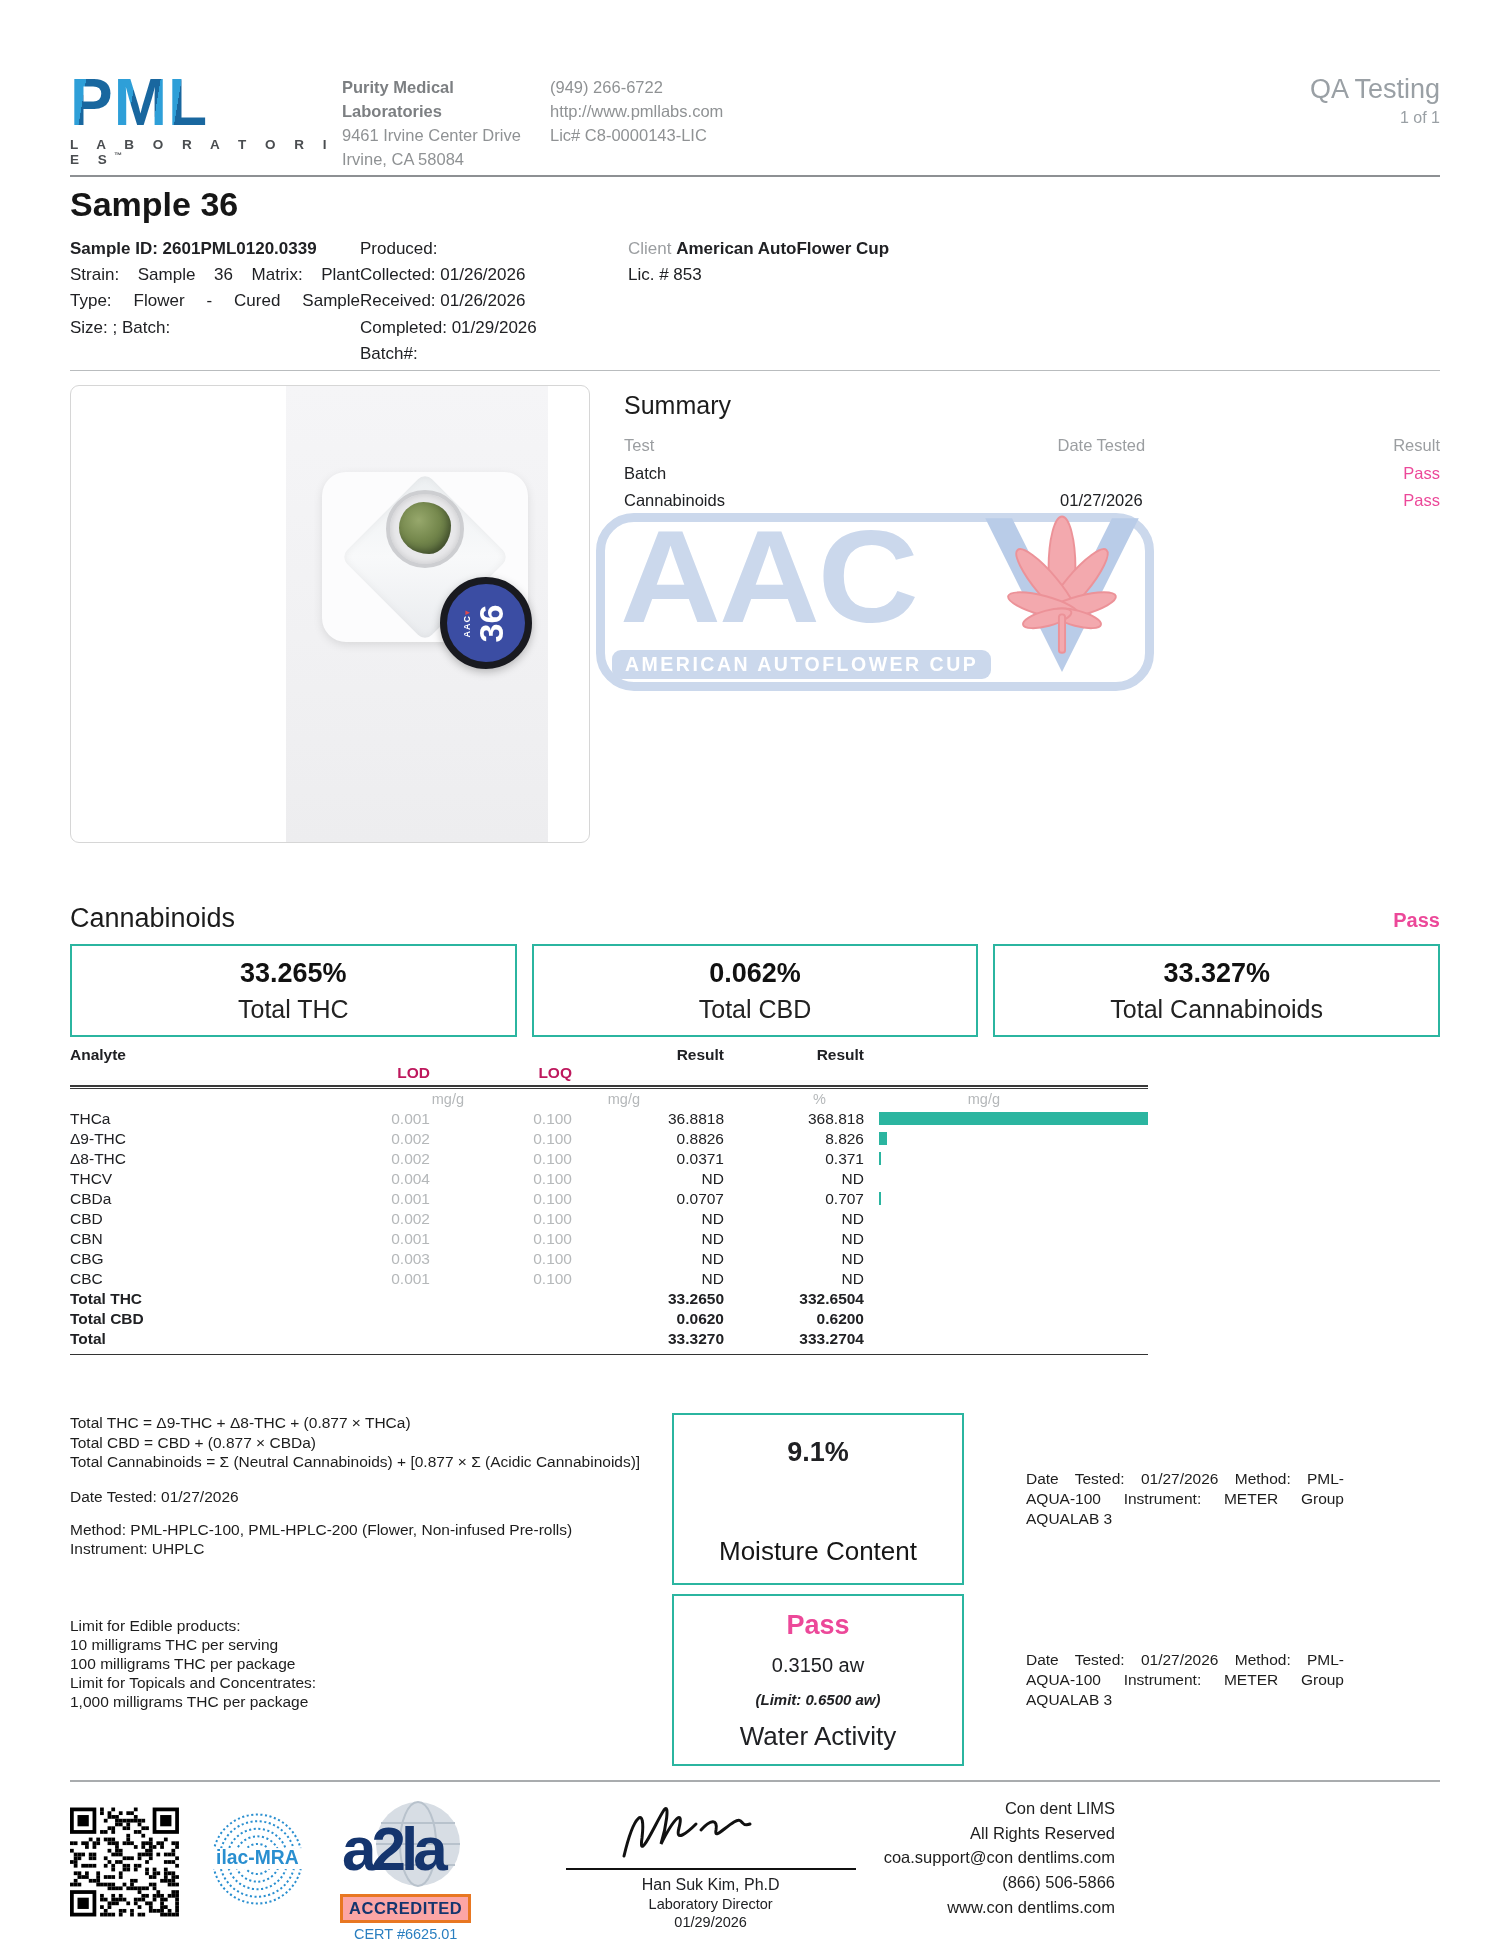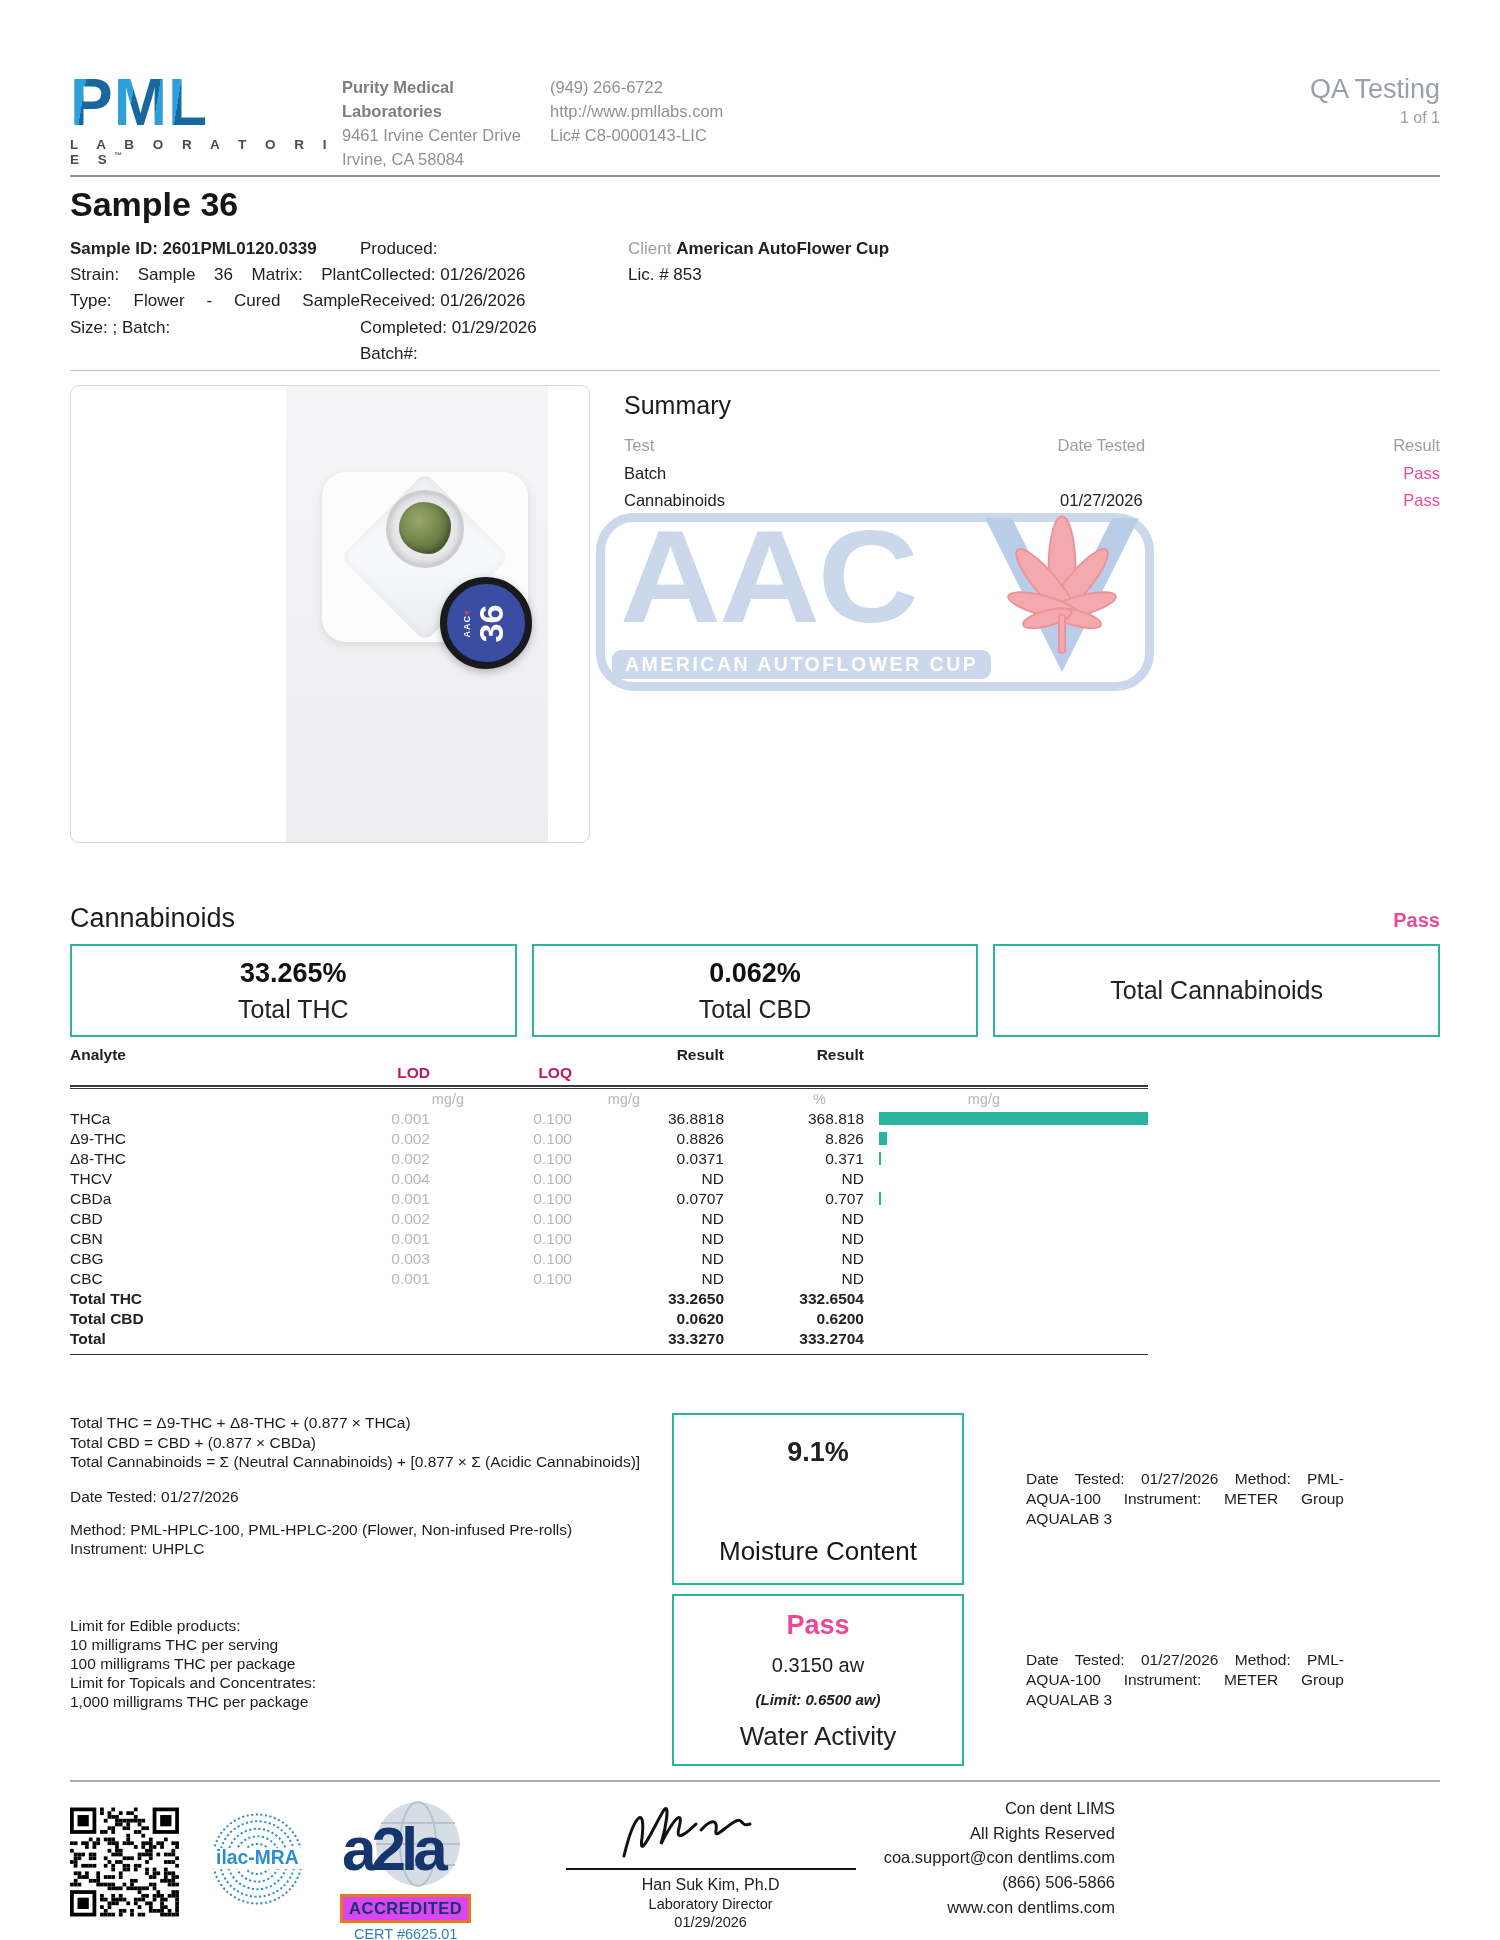--- a/index.html
+++ b/index.html
@@ -118,21 +118,21 @@
   .wbox .lim { font-size:15px; font-style:italic; font-weight:600; }
   .wbox .label { font-size:26px; }
   .note { align-self:center; width:318px; font-size:15.5px; line-height:1.3; text-align:justify; color:#1d1d1d; }
 
   
   .footer-rule-wrap { margin-top:14px; }
   .footer { display:flex; align-items:flex-start; gap:28px; margin-top:14px; }
   .qr { width:132px; height:132px; }
   .ilac { width:122px; height:122px; margin-top:2px; }
   .a2la-block { width:152px; text-align:center; margin-top:2px; }
-  .accredited-box { border:3px solid #e87722; background:#d946ef; color:#15356e; font-weight:900;
+  .accredited-box { border:3px solid #e87722; background:#fca5a5; color:#15356e; font-weight:900;
                     font-size:16.5px; letter-spacing:0.5px; padding:2px 6px; display:inline-block; margin-top:-14px; }
   .cert { color:#2a7fc0; font-size:14.5px; margin-top:3px; }
   .sig-block { margin-left:62px; width:300px; text-align:center; }
   .sig-svg { width:210px; height:72px; display:block; margin:0 auto; }
   .sig-line { border-top:2px solid #111; width:290px; margin:0 auto; }
   .sig-name { font-size:16px; margin-top:6px; }
   .sig-title { font-size:14.5px; margin-top:2px; }
   .sig-date { font-size:14.5px; margin-top:2px; }
   .lims-block { margin-left:auto; text-align:right; font-size:16.5px; line-height:1.5; color:#1d1d1d; padding-right:325px; white-space:nowrap; }
   .disclaimer { margin-top:12px; font-size:13.8px; line-height:1.07; text-align:justify; color:#2e2e2e; }
@@ -264,20 +264,21 @@
           <div class="stat-value">33.265%</div>
           <div class="stat-label">Total THC</div>
         </div>
 
         <div class="stat-box">
           <div class="stat-value">0.062%</div>
           <div class="stat-label">Total CBD</div>
         </div>
 
         <div class="stat-box">
+          <div class="stat-value">33.327%</div>
           <div class="stat-label">Total Cannabinoids</div>
         </div>
       </div>
 
     <div class="atable">
       <div class="trow thead">
         <div>Analyte</div>
         <div class="num gray-h">LOD</div>
         <div class="num gray-h">LOQ</div>
         <div class="num">Result</div>

